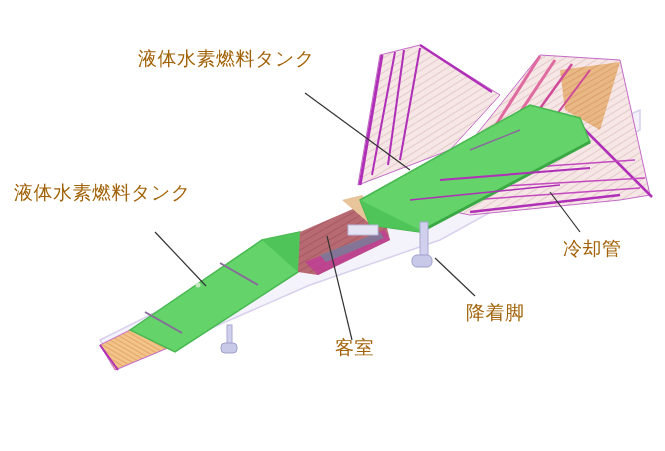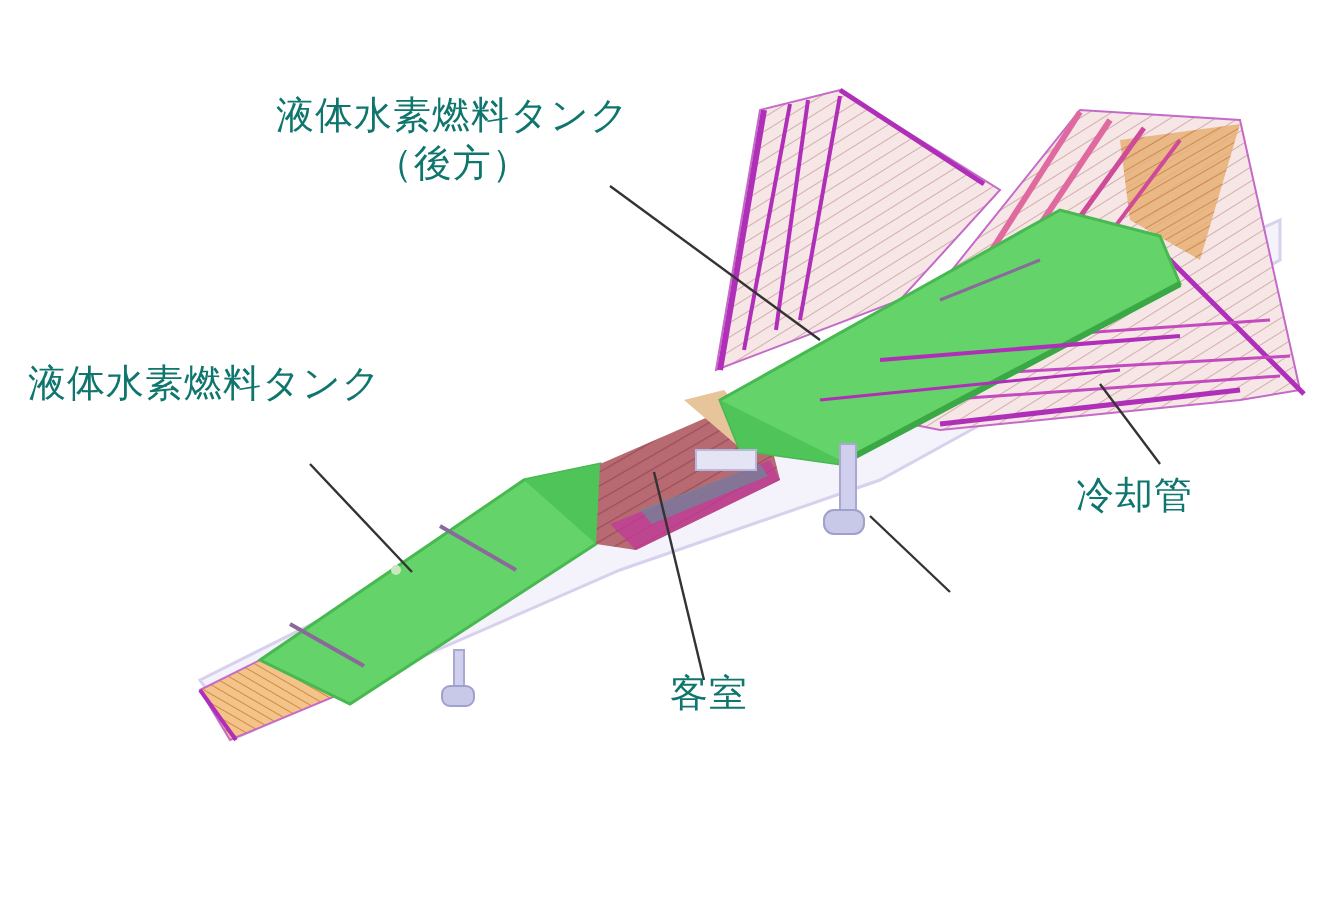--- a/index.html
+++ b/index.html
@@ -1,20 +1,20 @@
 <!DOCTYPE html>
 <html><head>
 <meta charset="utf-8">
 <style>
   html, body { margin: 0; padding: 0; background: #ffffff; }
   body { width: 665px; height: 451px; overflow: hidden; position: relative;
          font-family: "DejaVu Sans", sans-serif; }
   #stage { position: absolute; left: 0; top: 0; width: 665px; height: 451px; }
   svg { position: absolute; left: 0; top: 0; }
-  .label { position: absolute; color: #0f766e; font-size: 19px; line-height: 24px;
+  .label { position: absolute; color: #a16207; font-size: 19px; line-height: 24px;
            white-space: nowrap; letter-spacing: 0.5px; text-align: center; }
   .label span { display: block; }
 </style>
 </head>
 <body>
 
 <div id="stage">
   <svg width="665" height="451" viewBox="0 0 665 451">
     <defs>
       <pattern id="wingHatch" width="6" height="6" patternUnits="userSpaceOnUse" patternTransform="rotate(-32)">
@@ -103,28 +103,30 @@
       <line x1="305" y1="93" x2="410" y2="170" stroke="#333" stroke-width="1.2"></line>
       <line x1="155" y1="232" x2="206" y2="286" stroke="#333" stroke-width="1.2"></line>
       <line x1="550" y1="192" x2="580" y2="232" stroke="#333" stroke-width="1.2"></line>
       <line x1="435" y1="258" x2="475" y2="296" stroke="#333" stroke-width="1.2"></line>
       <line x1="327" y1="236" x2="352" y2="340" stroke="#333" stroke-width="1.2"></line>
     </g>
   </svg>
 
   <div class="label" style="left:138px; top:46px;">
     <span>液体水素燃料タンク</span>
-    <span>（後方）</span>
   </div>
 
   <div class="label" style="left:14px; top:180px;">
     <span>液体水素燃料タンク</span>
   </div>
 
-  <div class="label" style="left:538px; top:236px;">
+  <div class="label" style="left:563px; top:236px;">
     <span>冷却管</span>
   </div>
 
+  <div class="label" style="left:466px; top:300px;">
+    <span>降着脚</span>
+  </div>
 
   <div class="label" style="left:335px; top:335px;">
     <span>客室</span>
   </div>
 </div>
 
 </body></html>

